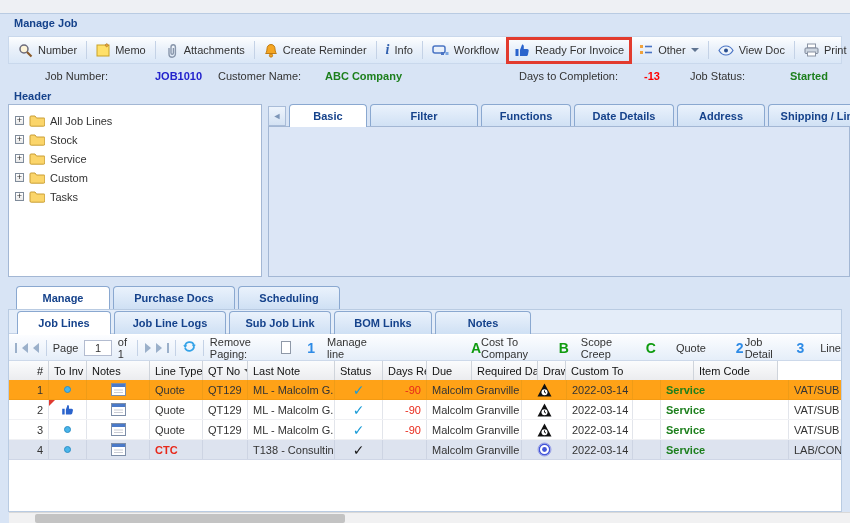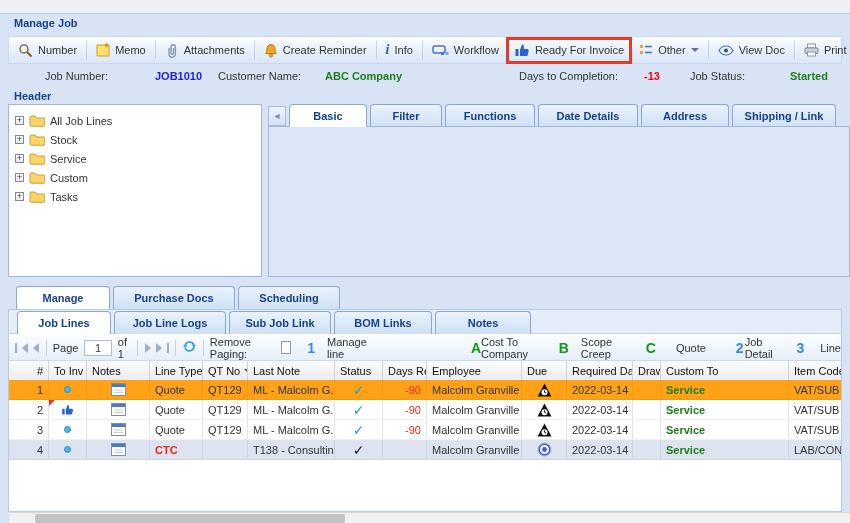--- a/index.html
+++ b/index.html
@@ -258,21 +258,21 @@
     <svg width="16" height="13" viewBox="0 0 16 13">
         <path d="M1 3a1 1 0 0 1 1-1h4l1.5 2H15a.8.8 0 0 1 .8.8V11a1.2 1.2 0 0 1-1.2 1.2H2.2A1.2 1.2 0 0 1 1 11z" fill="#fbd56a" stroke="#c99e36"></path>
       </svg>
     <span>Tasks</span>
   </div>
 </div>
 
 <div class="htabs">
   <div class="tabscroll">◄</div>
   <div class="tab active" style="width:78px">Basic</div>
-  <div class="tab" style="width:72px">Filter</div>
+  <div class="tab" style="width:108px">Filter</div>
   <div class="tab" style="width:90px">Functions</div>
   <div class="tab" style="width:100px">Date Details</div>
   <div class="tab" style="width:88px">Address</div>
   <div class="tab" style="width:104px">Shipping / Link</div>
 
 </div>
 
 <div class="form-panel"></div>
 <span class="fval-job" style="left:281px;top:133px">JOB1010</span>
 <span class="fval-acct" style="left:359px;top:133px">ABC0010</span>
@@ -403,23 +403,20 @@
       </div>
       <div class="gc gh" style="width: 87px;">
         <span>Last Note</span>
       </div>
       <div class="gc gh" style="width: 48px;">
         <span>Status</span>
       </div>
       <div class="gc gh" style="width: 44px;">
         <span>Days Rec</span>
       </div>
-      <div class="gc gh" style="width: 95px;">
-        <span>Employee</span>
-      </div>
       <div class="gc gh" style="width: 45px;">
         <span>Due</span>
       </div>
       <div class="gc gh" style="width: 66px;">
         <span>Required Date</span>
       </div>
       <div class="gc gh" style="width: 28px;">
         <span>Drawin</span>
       </div>
       <div class="gc gh" style="width: 128px;">

